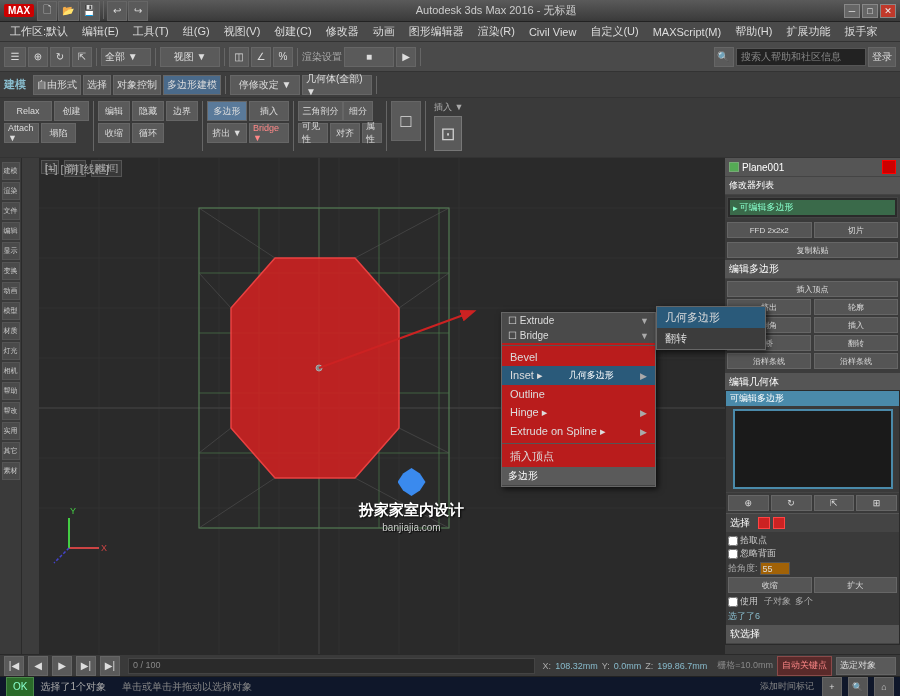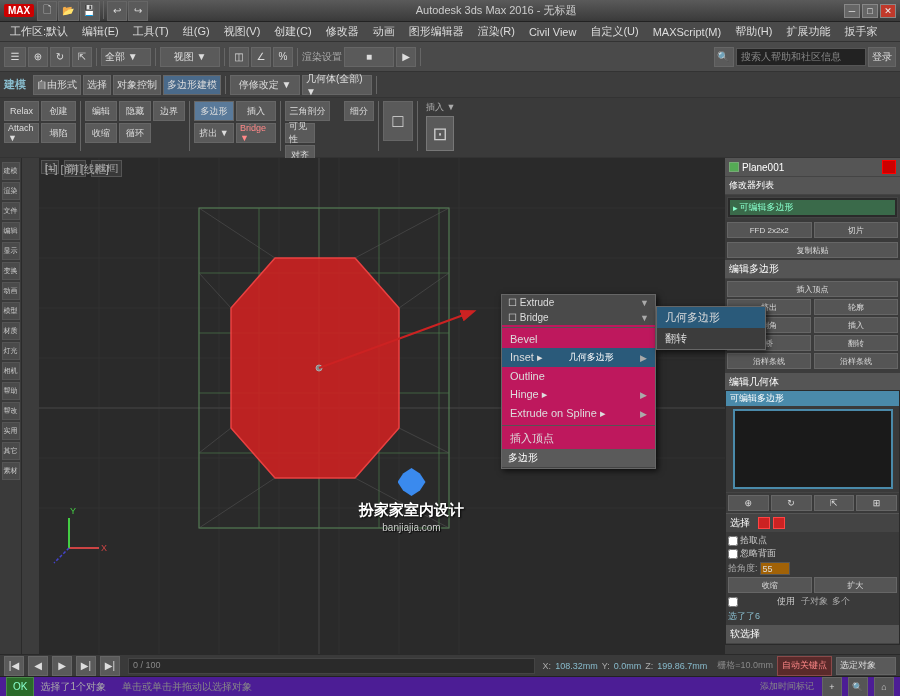--- a/index.html
+++ b/index.html
@@ -195,37 +195,37 @@
       padding: 0 4px;
       gap: 4px;
       border-top: 1px solid #2a2a2a;
       font-size: 10px;
       color: #aaa;
     }
 
     
     #statusbar {
       height: 20px;
-      background: #4c1d95;
+      background: #0f172a;
       display: flex;
       align-items: center;
       padding: 0 6px;
       gap: 6px;
       border-top: 1px solid #222;
       font-size: 10px;
       color: #aaa;
     }
 
     
     #context-menu {
       position: absolute;
-      top: 136px;
+      top: 154px;
       left: 462px;
       width: 155px;
-      background: #be185d;
+      background: #b91c1c;
       border: 1px solid #666;
       box-shadow: 2px 2px 6px rgba(0,0,0,0.7);
       z-index: 100;
       font-size: 11px;
     }
     .cm-section {
       background: #5a5a5a;
       padding: 2px 6px;
       color: #fff;
       font-size: 10px;
@@ -409,21 +409,21 @@
   <div class="tb-sep"></div>
   <div class="tb-btn" style="font-size:10px;width:70px;">停修改定 ▼</div>
   <div class="tb-btn" style="font-size:10px;width:70px;">几何体(全部) ▼</div>
   <div class="tb-sep"></div>
 </div>
 
 <div class="toolbar-row" style="height:60px; background:#3a3a3a; align-items:flex-start; padding-top:3px; position:relative;">
 
   <div style="display:flex;flex-direction:column;gap:2px;">
     <div style="display:flex;gap:2px;align-items:center;">
-      <div class="tb-btn" style="font-size:9px;width:35px;">Relax</div>
+      <div class="tb-btn" style="font-size:9px;width:48px;">Relax</div>
       <div class="tb-btn" style="font-size:9px;width:35px;">创建</div>
     </div>
     <div style="display:flex;gap:2px;align-items:center;">
       <div class="tb-btn" style="font-size:9px;width:35px;">Attach ▼</div>
       <div class="tb-btn" style="font-size:9px;width:35px;">塌陷</div>
     </div>
   </div>
   <div class="tb-sep" style="height:50px;"></div>
 
   <div style="display:flex;flex-direction:column;gap:2px;">
@@ -445,25 +445,25 @@
       <div class="tb-btn" style="font-size:9px;width:40px;">插入</div>
     </div>
     <div style="display:flex;gap:2px;">
       <div class="tb-btn" style="font-size:9px;width:40px;">挤出 ▼</div>
       <div class="tb-btn" style="font-size:9px;width:40px;color:#f88;">Bridge ▼</div>
     </div>
   </div>
   <div class="tb-sep" style="height:50px;"></div>
 
   <div style="display:flex;flex-direction:column;gap:2px;">
-    <div style="display:flex;gap:14px;">
+    <div style="display:flex;gap:0;">
       <div class="tb-btn" style="font-size:9px;width:45px;">三角剖分</div>
       <div class="tb-btn" style="font-size:9px;width:30px;">细分</div>
     </div>
-    <div style="display:flex;gap:2px;flex-direction:column;">
+    <div style="display:flex;gap:2px;">
       <div class="tb-btn" style="font-size:9px;width:30px;">可见性</div>
       <div class="tb-btn" style="font-size:9px;width:30px;">对齐</div>
       <div class="tb-btn" style="font-size:9px;width:19px;">属性</div>
     </div>
   </div>
   <div class="tb-sep" style="height:50px;"></div>
 
   <div class="tb-btn" style="width:30px;height:40px;font-size:18px;">□</div>
   <div class="tb-sep" style="height:50px;"></div>
 
@@ -756,21 +756,21 @@
       <span style="font-size:9px;color:#aaa;">拾角度:</span>
       <input type="text" value="55" style="width: 30px; height: 13px; background: #a16207; border: 1px solid rgb(85, 85, 85); color: rgb(221, 221, 221); font-size: 9px; padding: 0px 2px;">
     </div>
     <div style="display:flex;gap:2px;margin-top:2px;">
       <div class="panel-btn" style="font-size:8px;">收缩</div>
       <div class="panel-btn" style="font-size:8px;">扩大</div>
     </div>
     <div style="margin-top:2px;">
       <div class="panel-checkbox">
         <input type="checkbox" style="width: 10px; height: 10px;">
-        <span style="font-size:9px;margin-left:37px;">使用</span>
+        <span style="font-size:9px;">使用</span>
         <span style="font-size:9px;color:#aaa;margin-left:4px;">子对象</span>
         <span style="font-size:9px;color:#aaa;margin-left:2px;">多个</span>
       </div>
     </div>
     <div style="font-size:9px;color:#8bc;margin-top:2px;">选了了6</div>
   </div>
 
   <div class="section-header">
     <span style="font-size:10px;">软选择</span>
   </div>

